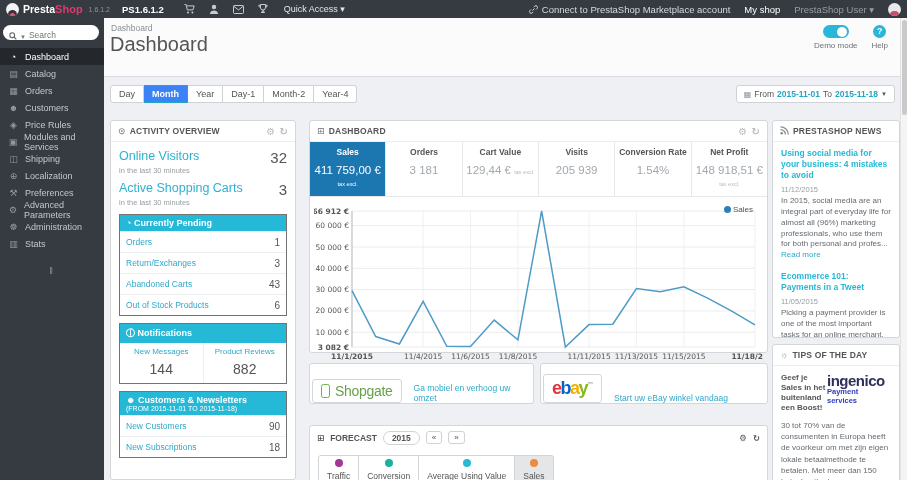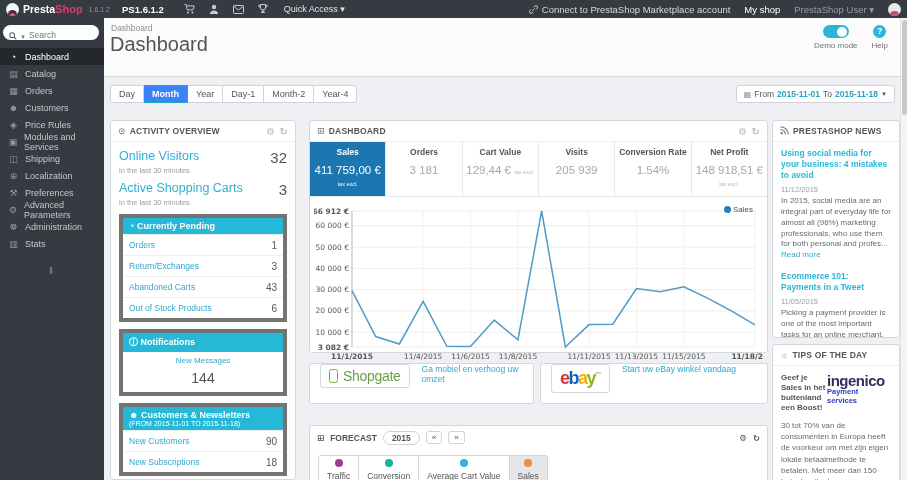--- a/index.html
+++ b/index.html
@@ -80,21 +80,21 @@
   .panel-header .spacer { flex:1; }
   .panel-header .hdr-btn { color:#b9bdc2; font-size:10px; cursor:pointer; }
 
   
   #activity-panel { left:110px; top:120px; width:186px; height:360px; overflow:hidden; }
   .act-body { padding:7px 8px; }
   .metric-label { color:#2fb0d2; font-size:12.5px; cursor:pointer; }
   .metric-sub { color:#9aa0a5; font-size:7.5px; margin-bottom:6px; }
   .metric-row { display:flex; justify-content:space-between; align-items:flex-start; }
   .metric-value { color:#555; font-size:15px; }
-  .sub-block { border:4px solid #737373; margin-top:7px; }
+  .sub-block { border:1px solid #737373; margin-top:7px; }
   .cyan-head { background:#25b9d7; color:#fff; font-size:9px; font-weight:bold; padding:3px 6px; }
   .cyan-head .ch-sub { font-weight:normal; font-size:7px; display:block; }
   .pend-row { display:flex; justify-content:space-between; align-items:center; padding:4.5px 6px;
     border-top:1px solid #eceef0; font-size:8.5px; }
   .pend-row:first-of-type { border-top:none; }
   .pend-row .lbl { color:#2fa8cb; cursor:pointer; }
   .pend-row .val { color:#555; font-size:10px; }
   .notif-cols { display:flex; }
   .notif-col { flex:1; text-align:center; padding:4px 2px 6px; cursor:pointer; }
   .notif-col + .notif-col { border-left:1px solid #eceef0; }
@@ -109,21 +109,21 @@
   .kpi .k-label { font-size:8.5px; font-weight:bold; color:#555; margin-bottom:7px; }
   .kpi .k-value { font-size:11.5px; color:#a2a8ad; }
   .kpi .k-suffix { font-size:5.5px; color:#b5babe; }
   .kpi.active { background:#1c77b1; }
   .kpi.active .k-label, .kpi.active .k-value, .kpi.active .k-suffix { color:#fff; }
   #chart-wrap { position:relative; padding:2px 4px 0 4px; }
   #chart-legend { position:absolute; top:8px; right:14px; font-size:8px; color:#555; }
   #chart-legend .dot { display:inline-block; width:7px; height:7px; border-radius:50%; vertical-align:-1px; margin-right:2px; }
 
   
-  .ad-panel { height:41px; display:flex; align-items:flex-start; padding:0 10px; gap:12px; }
+  .ad-panel { height:41px; display:flex; align-items:flex-end; padding:0 2px; gap:12px; }
   #ad-shopgate { left:309px; top:363px; width:225px; }
   #ad-ebay { left:540px; top:363px; width:228px; }
   .logo-box { border:1px solid #d4d7da; border-radius:3px; padding:3px 8px; display:flex; align-items:center; gap:5px; background:#fff; }
   .shopgate-phone { width:9px; height:14px; border:1.5px solid #69b33e; border-radius:2.5px; display:inline-block; }
   .shopgate-text { color:#69a04b; font-size:14px; letter-spacing:-0.3px; }
   .ad-link { color:#2fa8cb; font-size:8.5px; cursor:pointer; }
   .ebay-text { font-size:18px; font-weight:bold; letter-spacing:-1.5px; }
   .ebay-text .tm { font-size:6px; color:#999; letter-spacing:0; vertical-align:8px; }
 
   
@@ -351,20 +351,24 @@
             <span class="val">6</span>
           </div>
       </div>
 
       <div class="sub-block">
         <div class="cyan-head"><span>ⓘ </span><span>Notifications</span></div>
         <div class="notif-cols">
           <div class="notif-col">
             <div class="lbl">New Messages</div>
             <div class="val">144</div>
+          </div>
+          <div class="notif-col">
+            <div class="lbl">Product Reviews</div>
+            <div class="val">882</div>
           </div>
         </div>
       </div>
 
       <div class="sub-block">
         <div class="cyan-head"><span>☻ </span><span>Customers &amp; Newsletters</span><span class="ch-sub">(FROM 2015-11-01 TO 2015-11-18)</span></div>
         <div class="pend-row">
             <span class="lbl">New Customers</span>
             <span class="val">90</span>
           </div>
@@ -482,21 +486,21 @@
       <button class="fc-leg-btn">
           <span class="leg-dot" style="background-color: rgb(162, 58, 147);"></span>
           <span>Traffic</span>
         </button>
       <button class="fc-leg-btn">
           <span class="leg-dot" style="background-color: rgb(27, 176, 160);"></span>
           <span>Conversion</span>
         </button>
       <button class="fc-leg-btn">
           <span class="leg-dot" style="background-color: rgb(41, 185, 211);"></span>
-          <span>Average Cart Value</span>
+          <span>Average Using Value</span>
         </button>
       <button class="fc-leg-btn active">
           <span class="leg-dot" style="background-color: rgb(239, 139, 63);"></span>
           <span>Sales</span>
         </button>
     </div>
   </div>
 
   <div class="panel" id="news-panel">
     <div class="panel-header">

